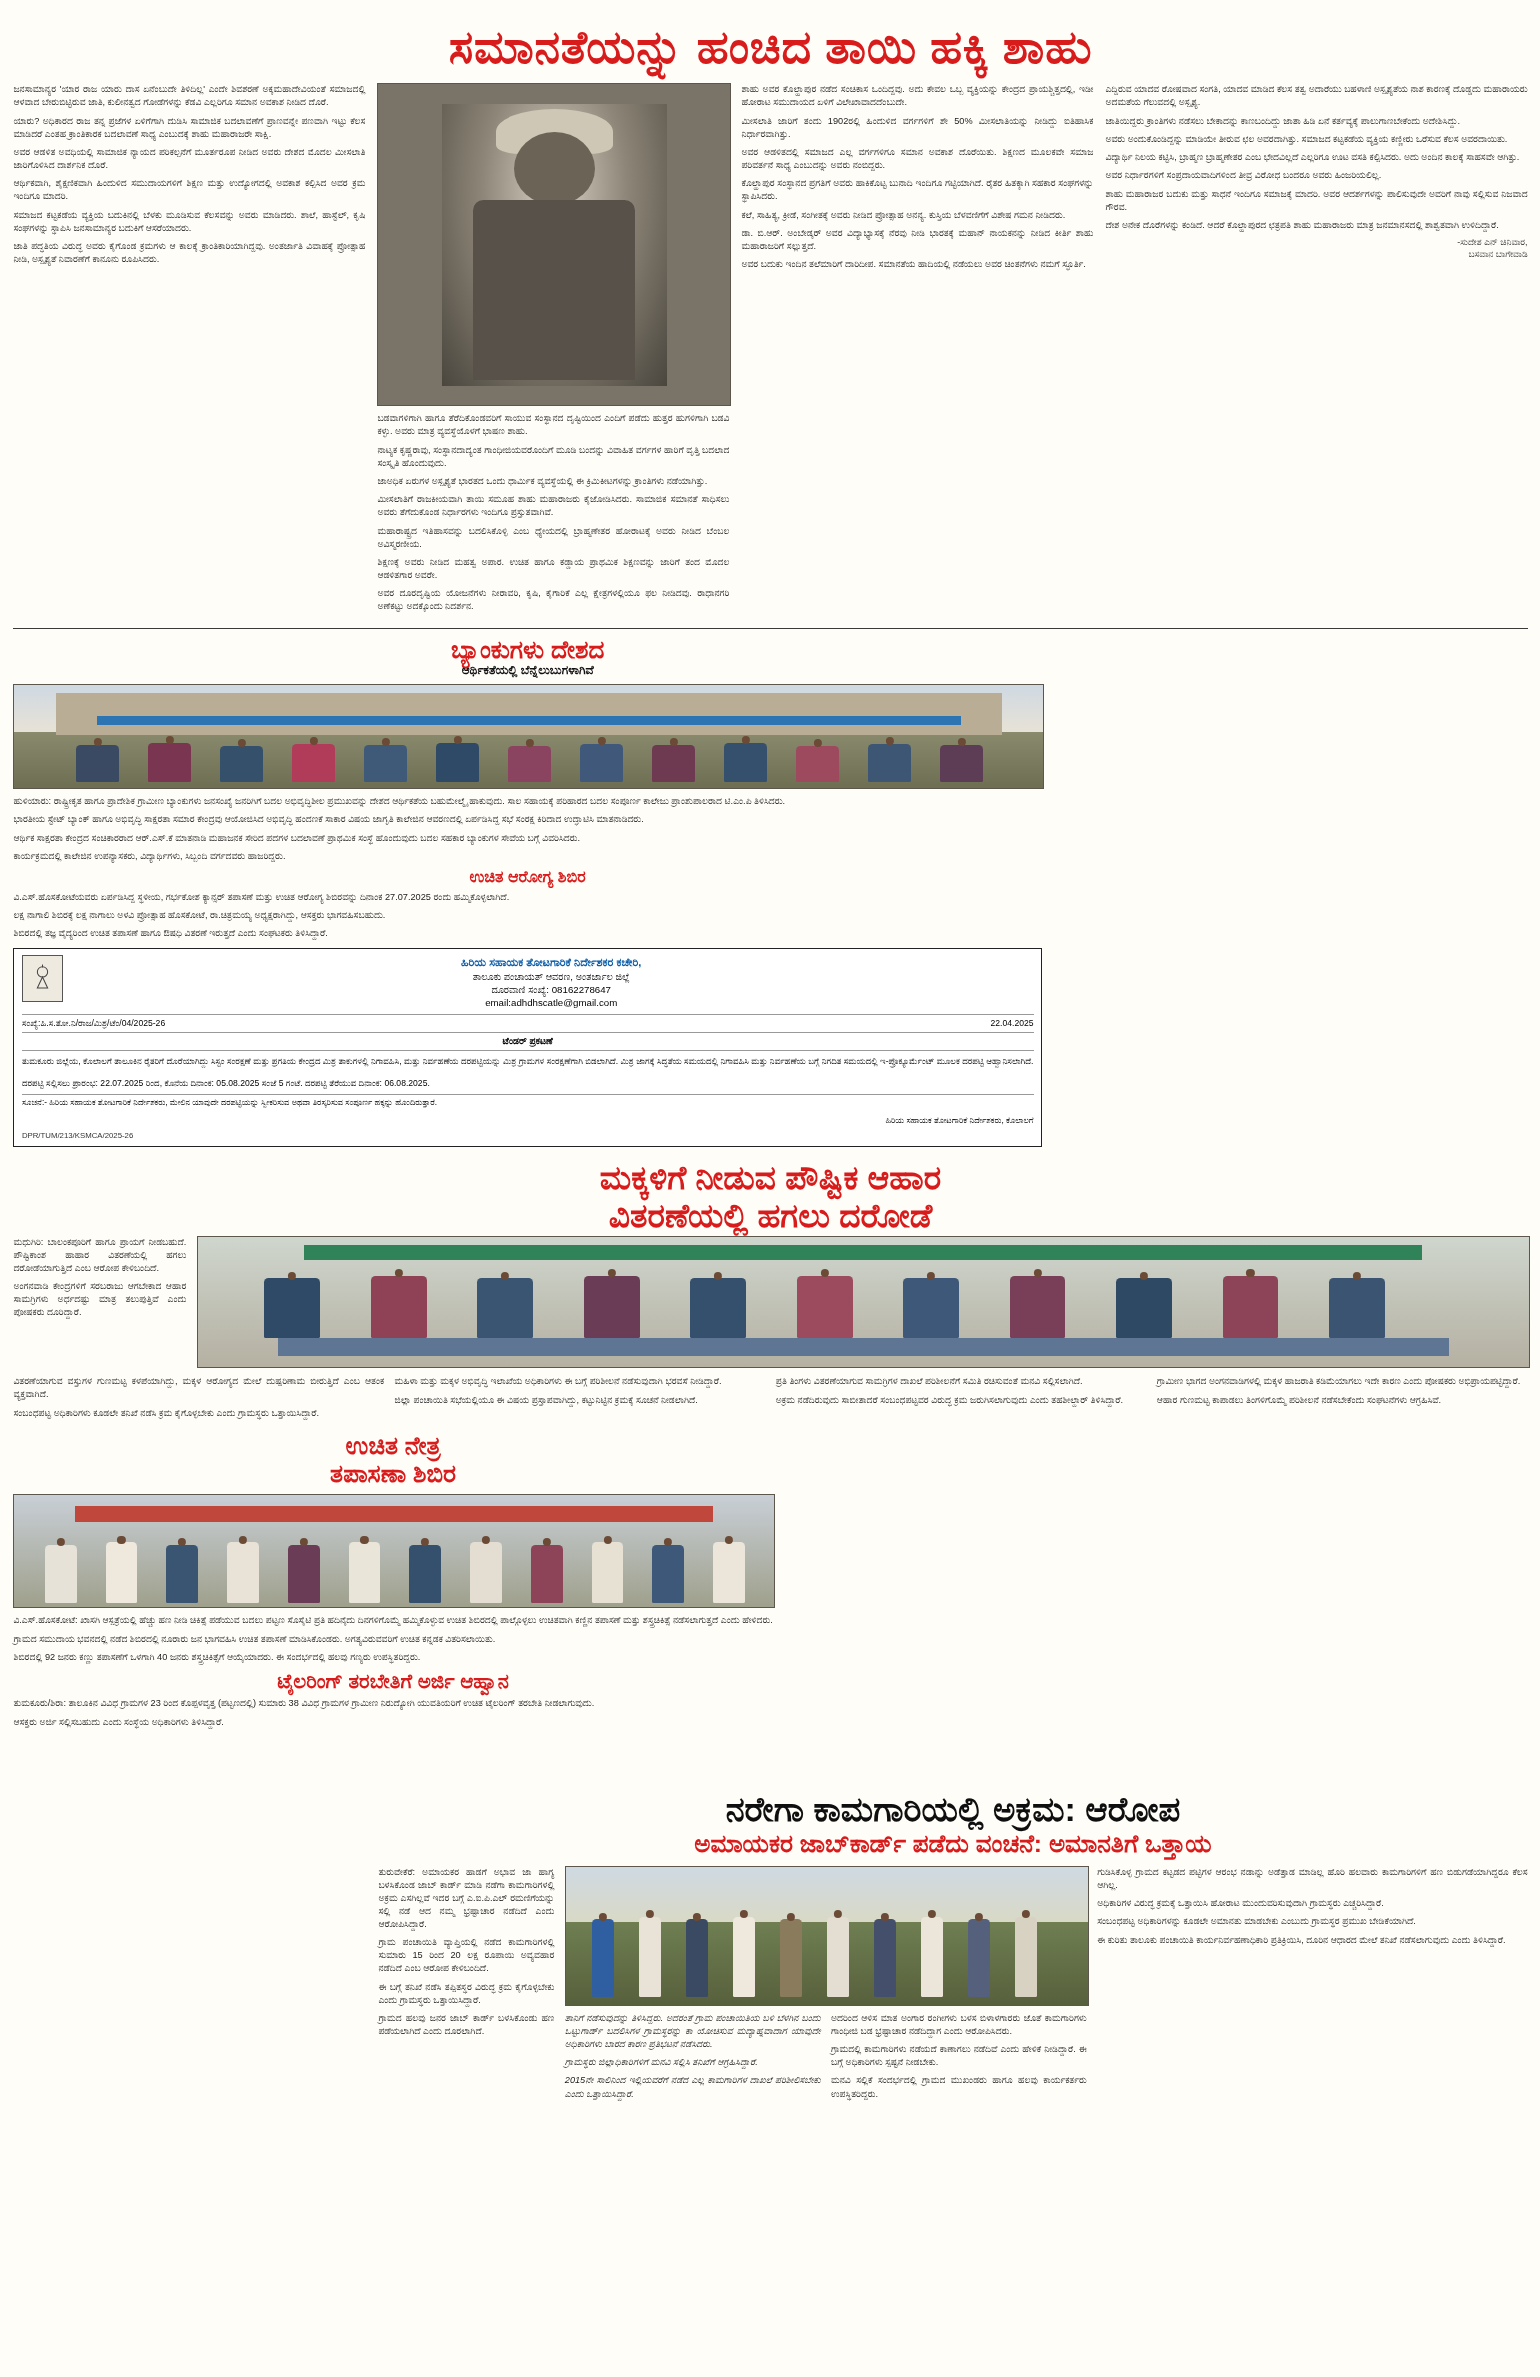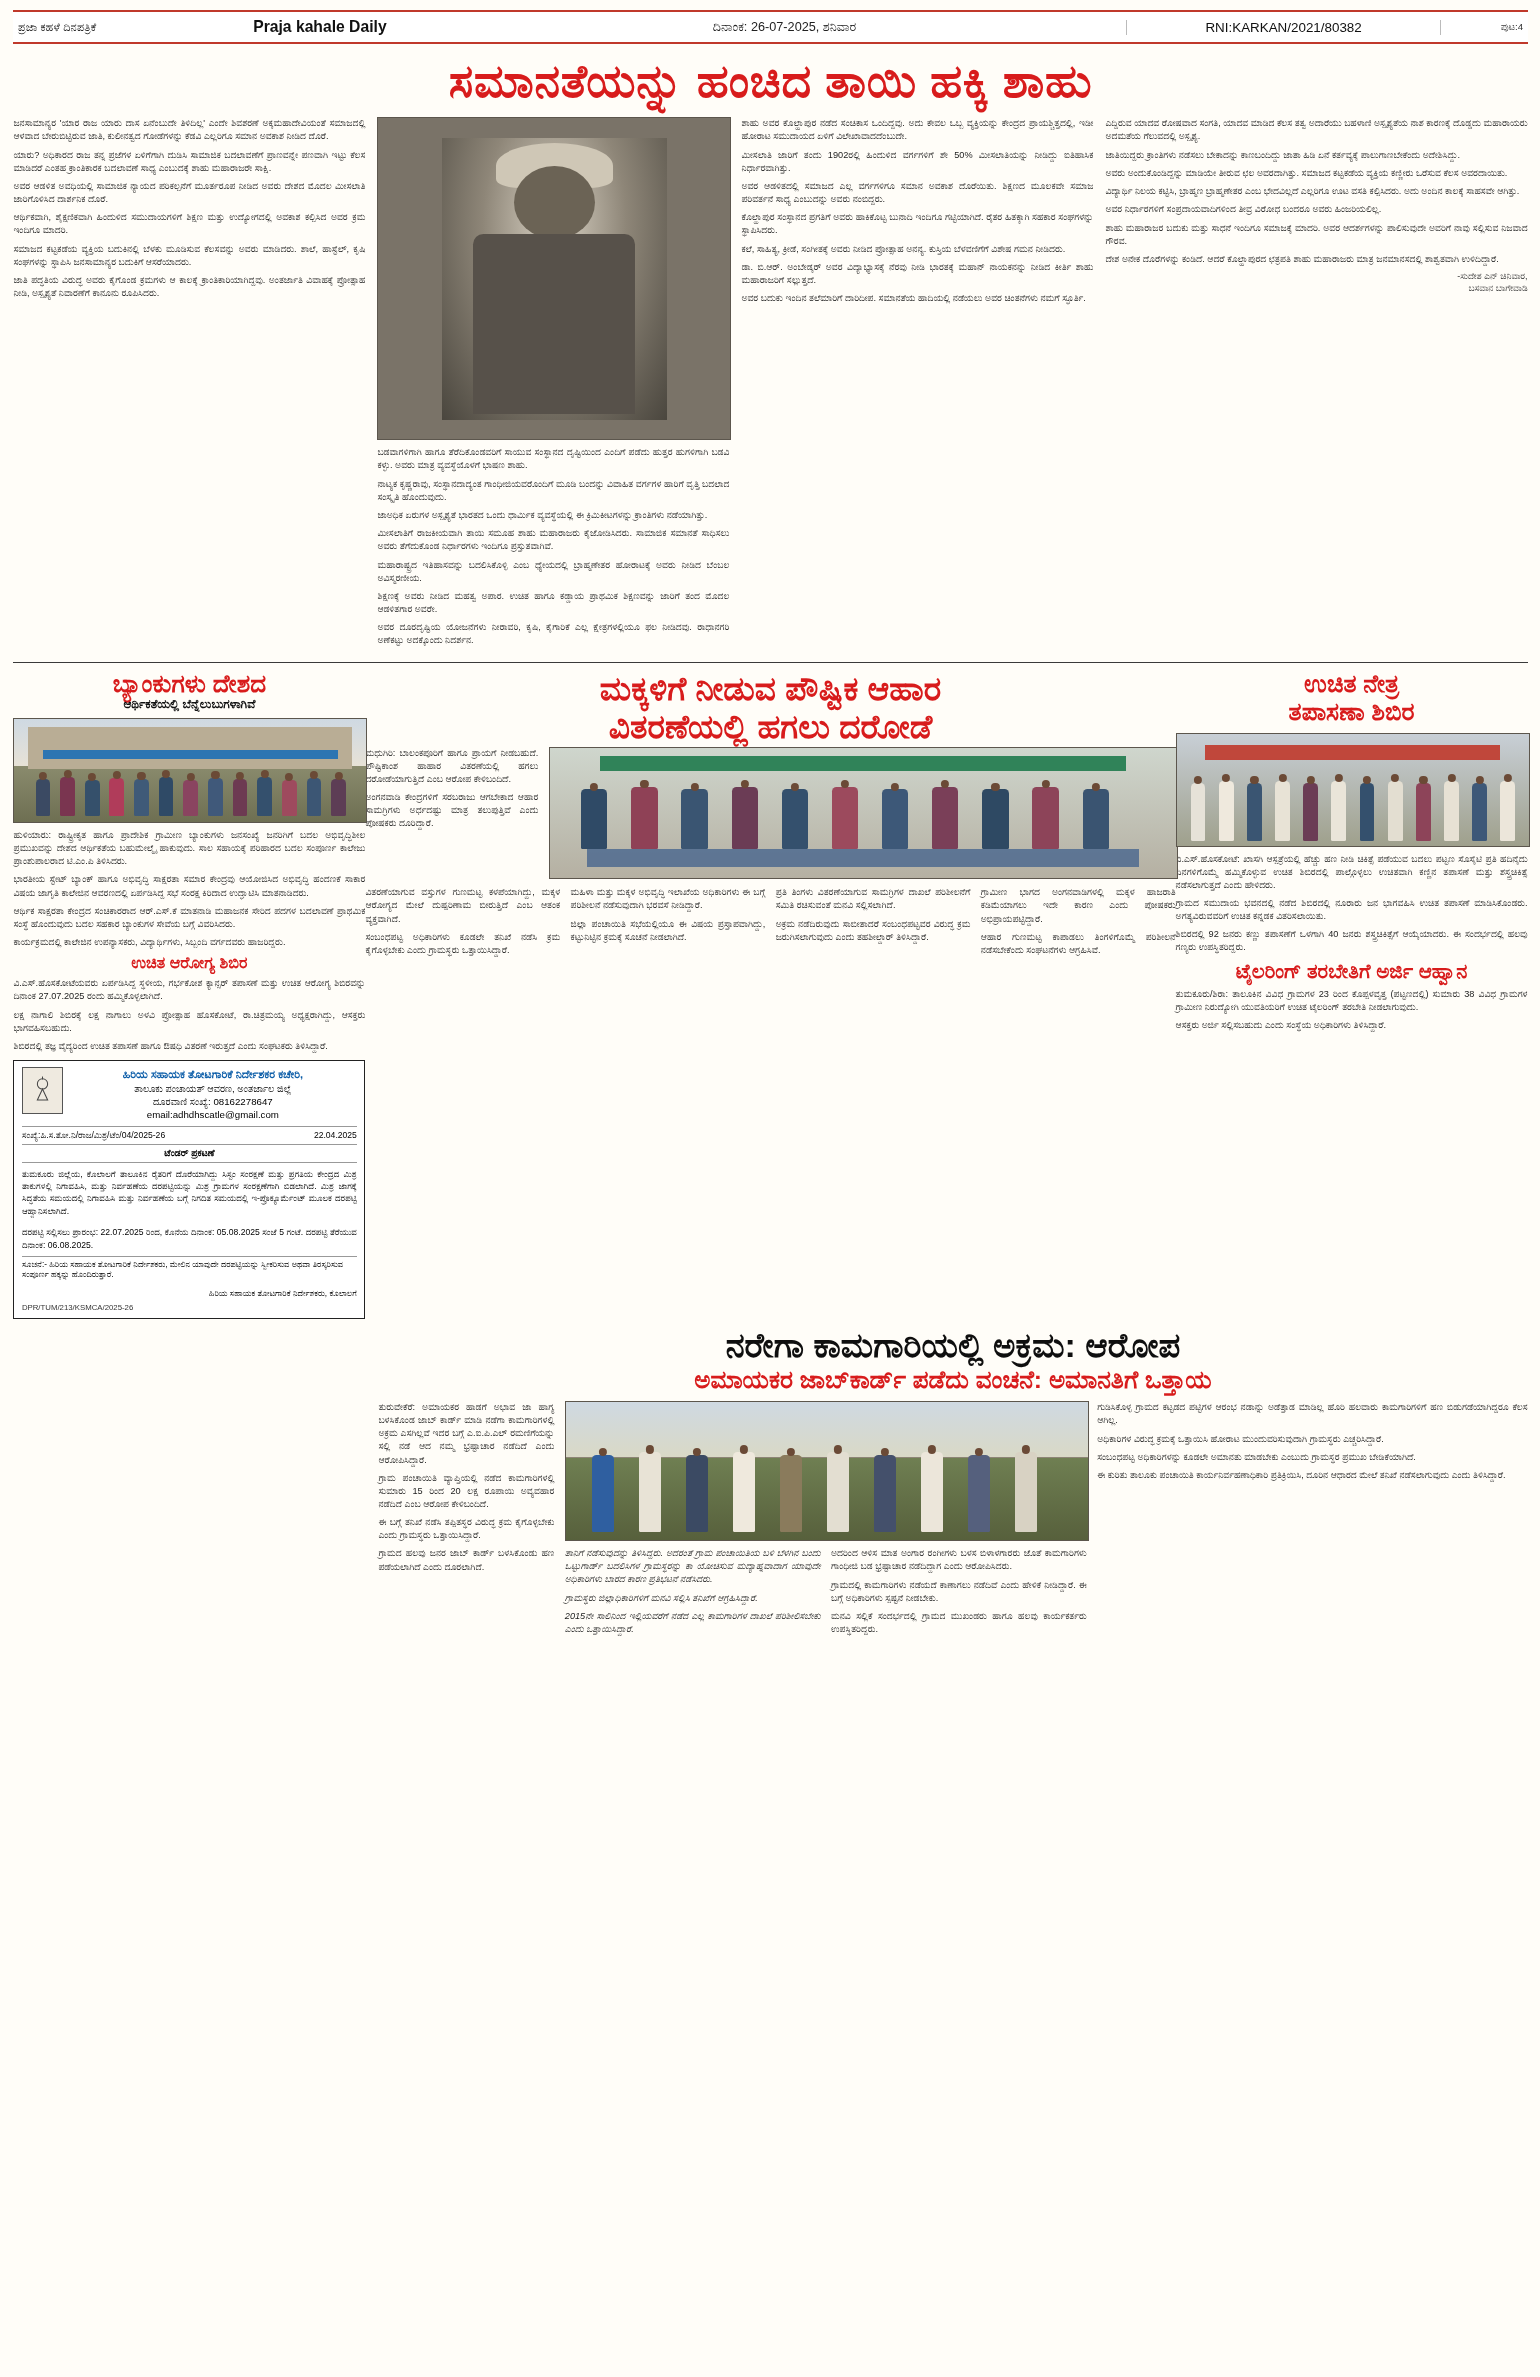--- a/index.html
+++ b/index.html
@@ -42,21 +42,21 @@
     border:0.7px solid #5c564d;
   }
   .photo.portrait{height:321px; margin-bottom:6px;}
   .sign{font-size:9px; text-align:right; color:#333; margin-top:3px;}
   .sign div{line-height:1.3;}
 
   
   .hr-thick{border:0;border-top:1.5px solid #3a3a3a;margin:9px 0 7.5px 0;}
 
   
-  .band{display:flex; align-items:flex-start; margin-top:4.5px;}
+  .band{display:flex; gap:12px; align-items:flex-start; margin-top:4.5px;flex-direction:column;}
   .band .col-a{flex:0 0 352px;}
   .band .col-b{flex:1 1 auto;}
   .band .col-c{flex:0 0 352px;}
 
   .sec-title{
     color:#d81c1c; font-weight:bold; text-align:center; line-height:1.15;
   }
   .sec-title.s1{font-size:24.6px;}
   .sec-title.s2{font-size:12px; color:#111;}
   .sec-title.big{font-size:33px;}
@@ -97,27 +97,20 @@
   .king .turban{position:absolute; left:24%; top:2%; width:52%; height:16%; border-radius:50% 50% 20% 20%; background:#cfc7b6;}
   .king .body{position:absolute; left:14%; top:34%; width:72%; height:64%; background:#57514a; border-radius:10.4px 10.4px 0 0;}
   .table-front{position:absolute; left:6%; right:6%; bottom:8%; height:14%; background:#4e6a8f; opacity:.85;}
   .banner{position:absolute; left:8%; top:6%; right:8%; height:12%; background:#1f7a4d; opacity:.9;}
 </style>
 </head>
 <body>
 
 <div class="page">
 
-  <div class="masthead">
-    <div class="mh-left">ಪ್ರಜಾ ಕಹಳೆ ದಿನಪತ್ರಿಕೆ</div>
-    <div class="mh-title">Praja kahale Daily</div>
-    <div class="mh-date">ದಿನಾಂಕ: 26-07-2025, ಶನಿವಾರ</div>
-    <div class="mh-rni">RNI:KARKAN/2021/80382</div>
-    <div class="mh-page">ಪುಟ:4</div>
-  </div>
 
   <div class="lead-headline">ಸಮಾನತೆಯನ್ನು ಹಂಚಿದ ತಾಯಿ ಹಕ್ಕಿ ಶಾಹು</div>
 
   <div class="lead">
 
     <div class="lead-col c1">
       <div class="txt">
         <p>ಜನಸಾಮಾನ್ಯರ 'ಯಾರ ರಾಜ ಯಾರು ದಾಸ ಏನೆಂಬುದೇ ತಿಳಿದಿಲ್ಲ' ಎಂದೇ ಶಿವಶರಣೆ ಅಕ್ಕಮಹಾದೇವಿಯಂತೆ ಸಮಾಜದಲ್ಲಿ ಆಳವಾದ ಬೇರುಬಿಟ್ಟಿರುವ ಜಾತಿ, ಕುಲೀನತ್ವದ ಗೋಡೆಗಳನ್ನು ಕೆಡವಿ ಎಲ್ಲರಿಗೂ ಸಮಾನ ಅವಕಾಶ ನೀಡಿದ ದೊರೆ.</p>
         <p>ಯಾರು? ಅಧಿಕಾರದ ರಾಜ ತನ್ನ ಪ್ರಜೆಗಳ ಏಳಿಗೆಗಾಗಿ ದುಡಿಸಿ ಸಾಮಾಜಿಕ ಬದಲಾವಣೆಗೆ ಪ್ರಾಣವನ್ನೇ ಪಣವಾಗಿ ಇಟ್ಟು ಕೆಲಸ ಮಾಡಿದರೆ ಎಂತಹ ಕ್ರಾಂತಿಕಾರಕ ಬದಲಾವಣೆ ಸಾಧ್ಯ ಎಂಬುದಕ್ಕೆ ಶಾಹು ಮಹಾರಾಜರೇ ಸಾಕ್ಷಿ.</p>
         <p>ಅವರ ಆಡಳಿತ ಅವಧಿಯಲ್ಲಿ ಸಾಮಾಜಿಕ ನ್ಯಾಯದ ಪರಿಕಲ್ಪನೆಗೆ ಮೂರ್ತರೂಪ ನೀಡಿದ ಅವರು ದೇಶದ ಮೊದಲ ಮೀಸಲಾತಿ ಜಾರಿಗೊಳಿಸಿದ ದಾರ್ಶನಿಕ ದೊರೆ.</p>

